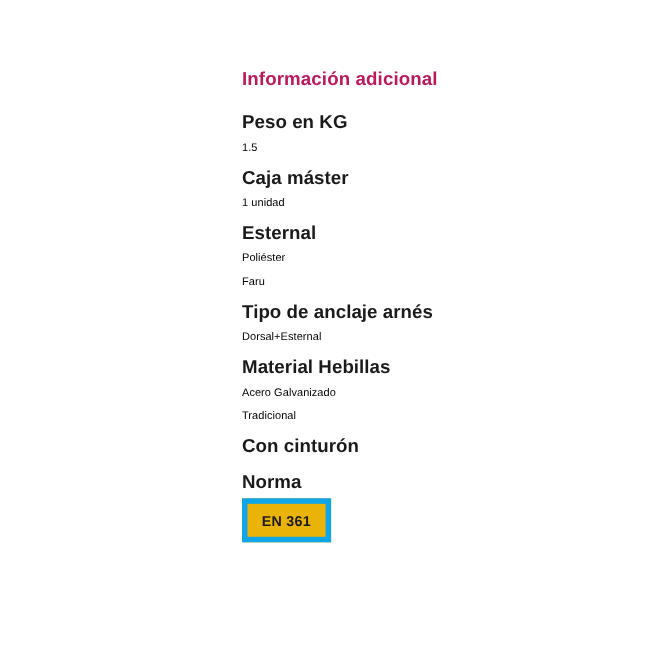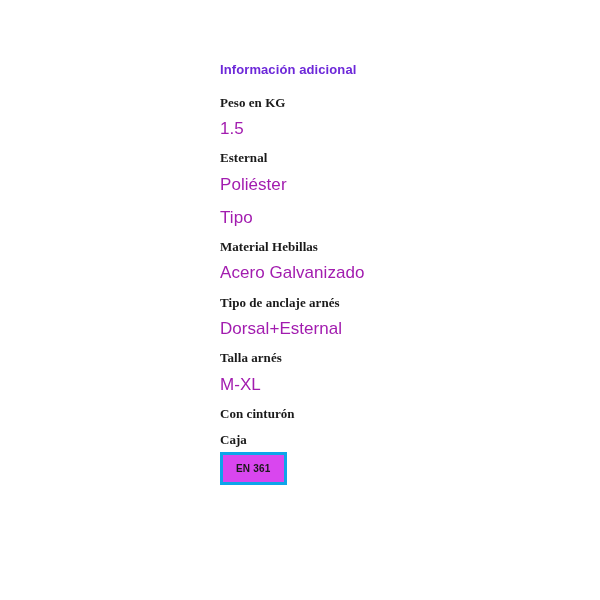--- a/index.html
+++ b/index.html
@@ -13,114 +13,114 @@
     font-family: "Liberation Sans", sans-serif;
     overflow: hidden;
   }
   .panel {
     position: absolute;
     left: 220px;
     top: 62px;
     width: 330px;
   }
   .panel-title {
-    color: #6d28d9;
-    font-size: 13px;
+    color: #be185d;
+    font-size: 17px;
     font-weight: bold;
     letter-spacing: 0.1px;
     margin: 0 0 14px 0;
     line-height: 1.2;
   }
   .spec-list {
     list-style: none;
     margin: 0;
     padding: 0;
   }
   .spec-item {
     margin: 0 0 4px 0;
   }
   .spec-label {
     display: block;
     color: #1a1a1a;
-    font-size: 13px;
+    font-size: 17px;
     font-weight: bold;
     line-height: 1.72;
     letter-spacing: 0.05px;
-    font-family: Liberation Serif, serif;
   }
   .spec-value {
     display: block;
-    color: #a21caf;
-    font-size: 17px;
+    color: #000000;
+    font-size: 10px;
     font-weight: normal;
     line-height: 1.72;
     letter-spacing: 0.05px;
   }
   .badge-wrap {
     margin-top: 8px;
   }
   .badge {
     display: inline-block;
-    border: 3px solid #0ea5e9;
+    border: 5px solid #0ea5e9;
     color: #1a1a1a;
-    font-size: 10px;
+    font-size: 13px;
     font-weight: bold;
     padding: 9px 13px 8px 13px;
     line-height: 1;
     letter-spacing: 0.2px;
-    background: #d946ef;
+    background: #eab308;
   }
 </style>
 </head>
 <body>
 
 <div class="panel">
 
   <h2 class="panel-title">Información adicional</h2>
 
   <ul class="spec-list">
 
     <li class="spec-item">
       <span class="spec-label">Peso en KG</span>
       <span class="spec-value">1.5</span>
     </li>
 
+    <li class="spec-item">
+      <span class="spec-label">Caja máster</span>
+      <span class="spec-value">1 unidad</span>
+    </li>
 
     <li class="spec-item">
       <span class="spec-label">Esternal</span>
       <span class="spec-value">Poliéster</span>
     </li>
 
     <li class="spec-item">
-      <span class="spec-value">Tipo</span>
+      <span class="spec-value">Faru</span>
+    </li>
+
+    <li class="spec-item">
+      <span class="spec-label">Tipo de anclaje arnés</span>
+      <span class="spec-value">Dorsal+Esternal</span>
     </li>
 
     <li class="spec-item">
       <span class="spec-label">Material Hebillas</span>
       <span class="spec-value">Acero Galvanizado</span>
     </li>
 
     <li class="spec-item">
-      <span class="spec-label">Tipo de anclaje arnés</span>
-      <span class="spec-value">Dorsal+Esternal</span>
+      <span class="spec-value">Tradicional</span>
     </li>
 
-    <li class="spec-item">
-    </li>
-
-    <li class="spec-item">
-      <span class="spec-label">Talla arnés</span>
-      <span class="spec-value">M-XL</span>
-    </li>
 
     <li class="spec-item">
       <span class="spec-label">Con cinturón</span>
     </li>
 
     <li class="spec-item">
-      <span class="spec-label">Caja</span>
+      <span class="spec-label">Norma</span>
       <span class="badge-wrap">
         <span class="badge">EN 361</span>
       </span>
     </li>
 
   </ul>
 </div>
 
 </body></html>

